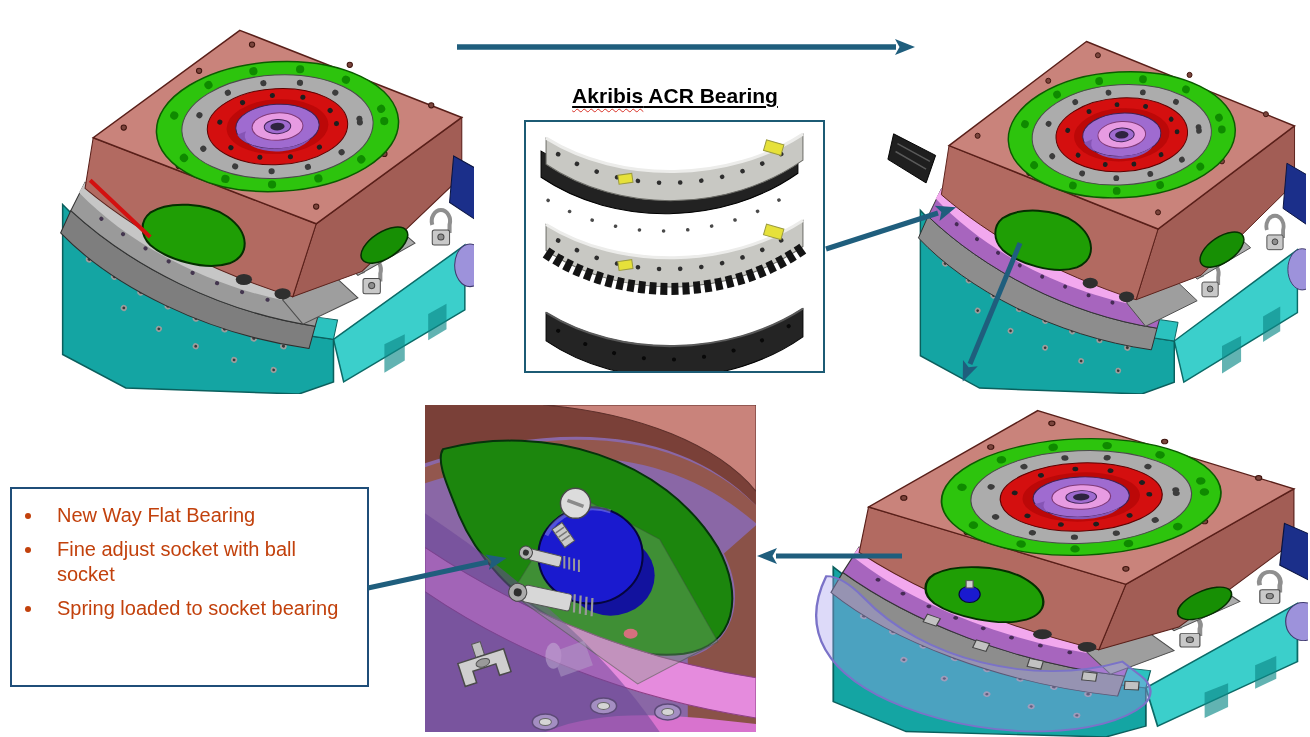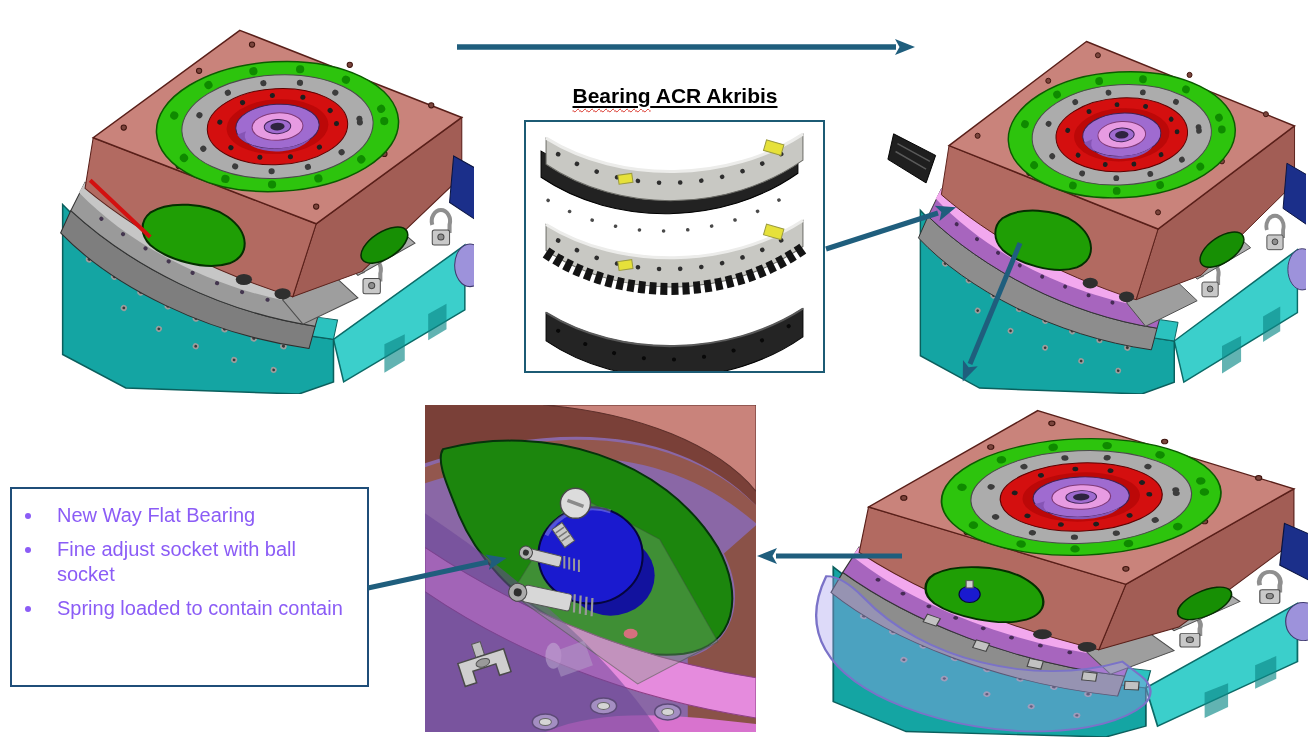--- a/index.html
+++ b/index.html
@@ -19,21 +19,21 @@
     font-size:21px; font-weight:bold; color:#000;
     text-decoration:underline; text-decoration-thickness:2px; text-underline-offset:3px;}
   #motor-title .misspell{text-decoration:underline wavy #d93025; text-decoration-thickness:1px; text-underline-offset:5px;}
   #motor-box{left:524px; top:120px; width:301px; height:253px; background:#fff;
     border:2px solid var(--callout-border,#1C5B74); box-sizing:border-box;}
 
   
   #notes-box{left:10px; top:487px; width:359px; height:200px; background:#fff;
     border:2px solid var(--notes-border,#1F4E79); box-sizing:border-box;}
   #notes-box ul{margin:0; padding:14px 8px 0 32px; list-style:disc outside;
-    font-size:20px; line-height:25px; color:#8b5cf6;}
+    font-size:20px; line-height:25px; color:#c2410c;}
   #notes-box li{padding-left:13px; margin-bottom:9px;}
 
   
   #arrows{left:0;top:0;width:1310px;height:737px;pointer-events:none;z-index:6;}
   .arrow{stroke:var(--arrow,#1F5E7D); fill:none;}
 
   .arc-gray  {--arc-upper:#9A9A9A; --arc-edge:#C6C6C6; --arc-lower:#7E7E7E;}
   .arc-purple{--arc-upper:var(--motor-arc-purple,#A765BE); --arc-edge:var(--motor-arc-pink,#F2A8EE); --arc-lower:#8D8D8D;}
 </style>
 </head>
@@ -210,21 +210,21 @@
     <path d="M-24,-8 H24 V16 H12 V4 H-12 V16 H-24 Z" fill="#CFCFCF" stroke="#4a4a4a" stroke-width="1.5"></path>
     <ellipse cx="0" cy="-1" rx="7" ry="4" fill="#9a9a9a" stroke="#555"></ellipse>
   </g>
   <ellipse cx="205" cy="228" rx="7" ry="5" fill="#D4707E"></ellipse>
   <g opacity="0.45">
     <rect x="130" y="240" width="34" height="26" fill="#b8a8cc" transform="rotate(-20 147 253)"></rect>
     <ellipse cx="128" cy="250" rx="8" ry="13" fill="#cdbfdd"></ellipse>
   </g>
 </svg>
 
-<div id="motor-title" class="abs"><span class="misspell">Bearing</span><span> ACR Akribis</span></div>
+<div id="motor-title" class="abs"><span class="misspell">Akribis</span><span> ACR Bearing</span></div>
 
 <div id="motor-box" class="abs">
   <svg viewBox="0 0 296 248" width="297" height="249">
 
     <g transform="translate(0,-4)">
       <path d="M15,33 C89,79 197,77 271,29 L271,55 C197,107 89,109 15,59 Z" fill="var(--motor-black,#222)" stroke="#000"></path>
       <path d="M22,82 C96,126 196,122 264,74" fill="none" stroke="#4a4a4a" stroke-width="3.5" stroke-dasharray="0.1 24" stroke-linecap="round"></path>
       <path d="M20,20 C94,66 202,64 276,16 L276,42 C202,94 94,96 20,46 Z" fill="var(--motor-silver,#C8C8C3)" stroke="#6b6b66"></path>
       <path d="M20,20 C94,66 202,64 276,16" fill="none" stroke="#ECECEA" stroke-width="3"></path>
       <path d="M32,36 C100,76 196,74 264,30" fill="none" stroke="#2E2E2E" stroke-width="4.5" stroke-dasharray="0.1 21" stroke-linecap="round"></path>
@@ -246,21 +246,21 @@
       <path d="M20,20 C94,66 202,64 276,16" fill="none" stroke="#5a5a5a" stroke-width="2"></path>
       <path d="M32,38 C100,78 196,76 264,32" fill="none" stroke="#080808" stroke-width="4" stroke-dasharray="0.1 30" stroke-linecap="round"></path>
     </g>
   </svg>
 </div>
 
 <div id="notes-box" class="abs">
   <ul>
     <li>New Way Flat Bearing</li>
     <li>Fine adjust socket with ball socket</li>
-    <li>Spring loaded to contain contain</li>
+    <li>Spring loaded to socket bearing</li>
   </ul>
 </div>
 
 <svg id="arrows" class="abs">
   <line class="arrow" x1="457" y1="47" x2="896" y2="47" stroke-width="5.5" marker-end="url(#ah)"></line>
   <line class="arrow" x1="826" y1="249" x2="938" y2="213" stroke-width="5" marker-end="url(#ah)"></line>
   <line class="arrow" x1="1020" y1="243" x2="970" y2="364" stroke-width="5" marker-end="url(#ah)"></line>
   <line class="arrow" x1="902" y1="556" x2="776" y2="556" stroke-width="5" marker-end="url(#ah)"></line>
   <line class="arrow" x1="368" y1="588" x2="488" y2="562" stroke-width="5" marker-end="url(#ah)"></line>
 </svg>

